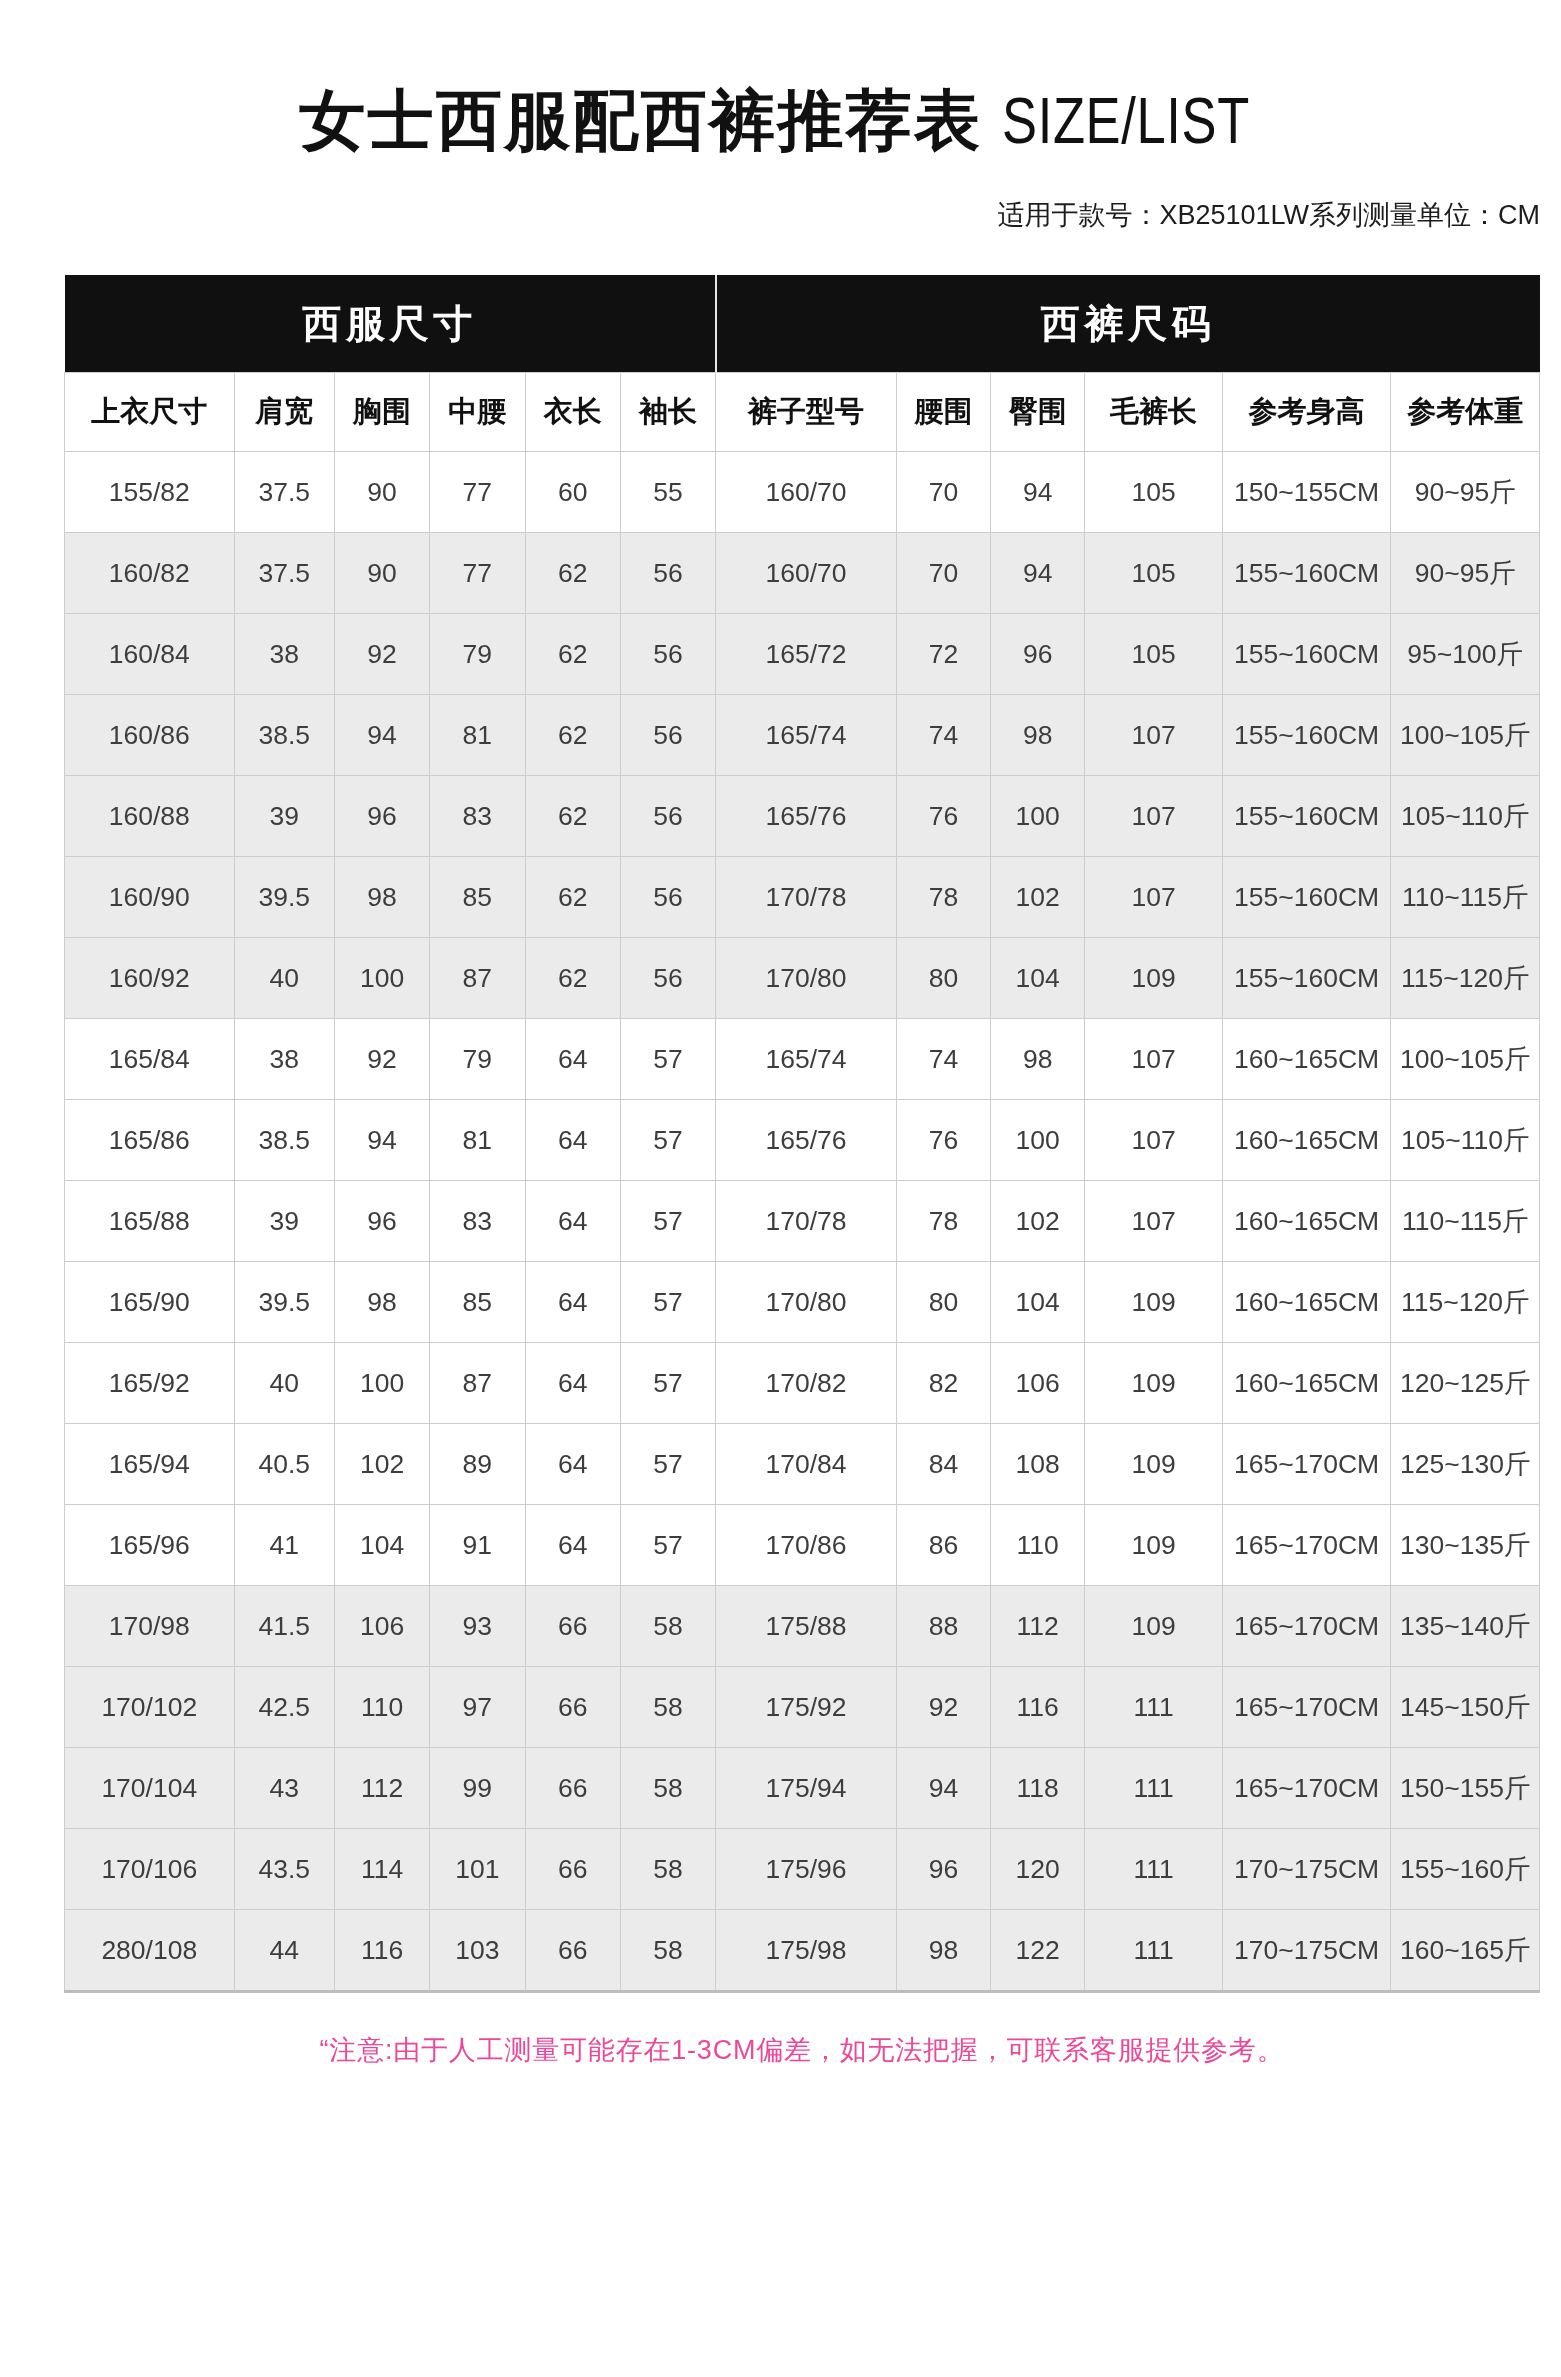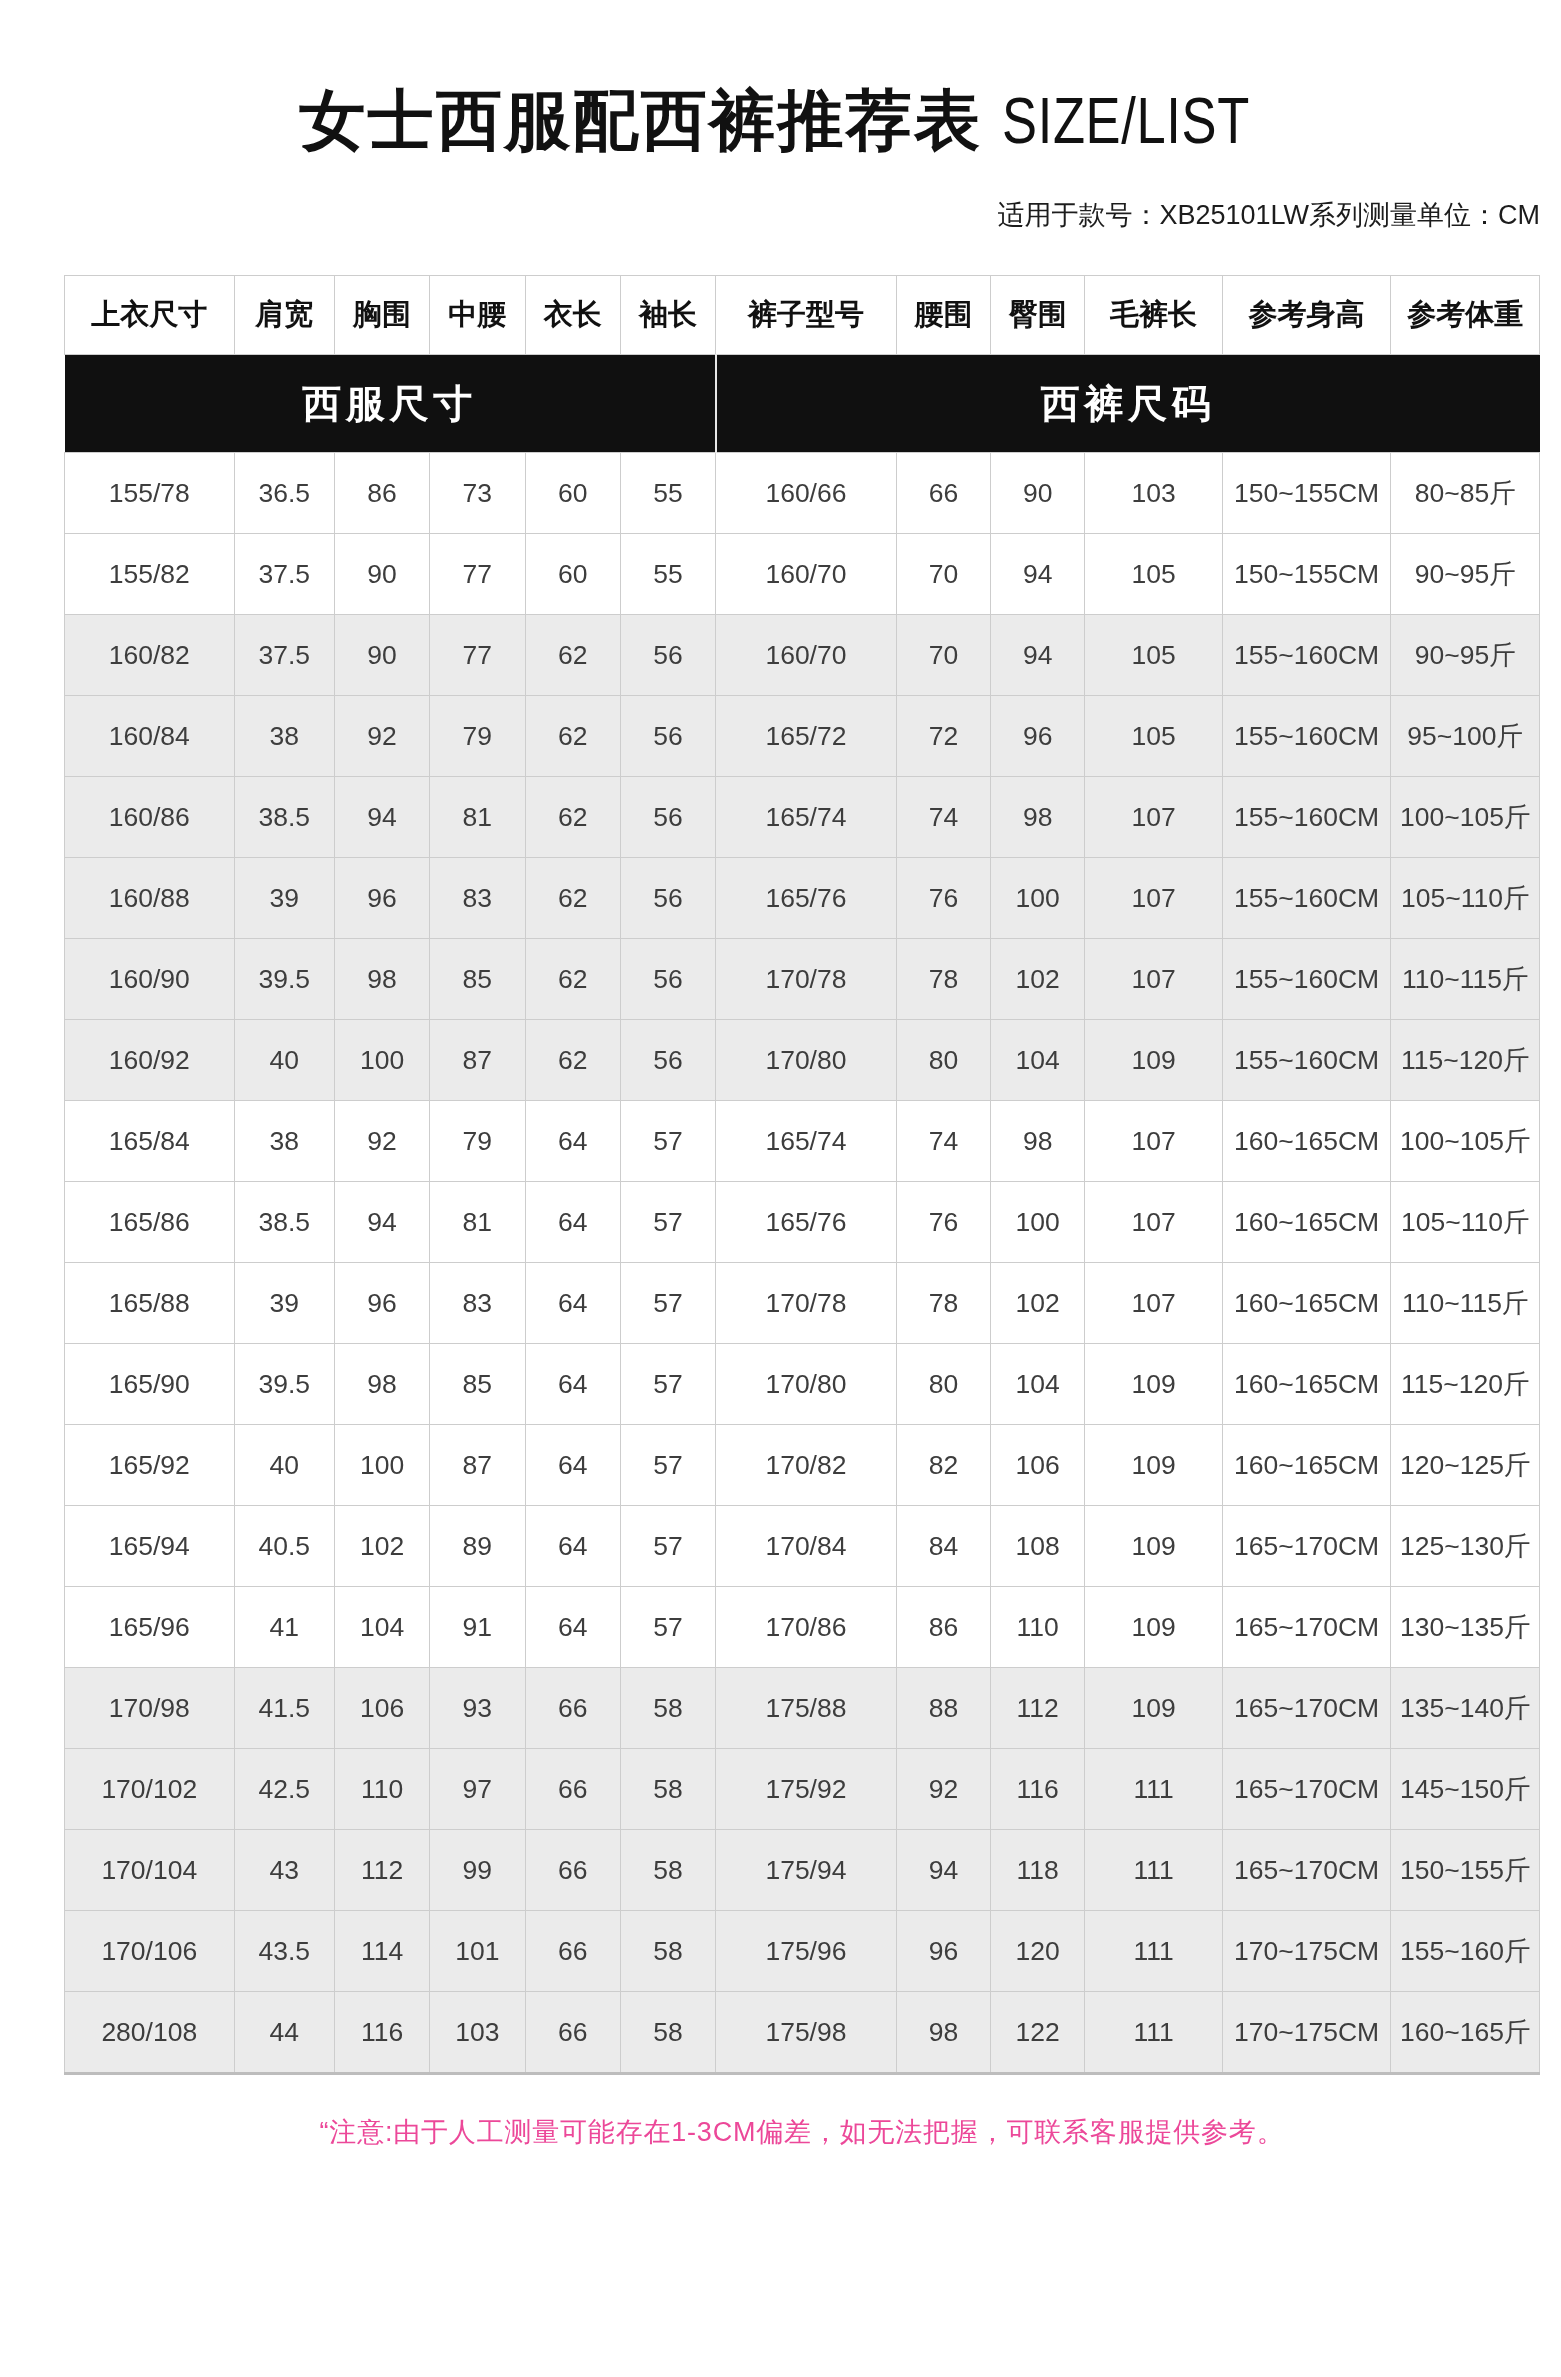--- a/index.html
+++ b/index.html
@@ -125,54 +125,40 @@
         <col style="width: 95px;">
         <col style="width: 95px;">
         <col style="width: 180px;">
         <col style="width: 94px;">
         <col style="width: 94px;">
         <col style="width: 137px;">
         <col style="width: 168px;">
         <col style="width: 148px;">
       </colgroup>
     <thead>
+      <tr id="group-row">
+          <th colspan="6" class="group-th">西服尺寸</th>
+          <th colspan="6" class="group-th right">西裤尺码</th>
+        </tr>
       <tr id="col-row">
           <th class="col-th">上衣尺寸</th>
           <th class="col-th">肩宽</th>
           <th class="col-th">胸围</th>
           <th class="col-th">中腰</th>
           <th class="col-th">衣长</th>
           <th class="col-th">袖长</th>
           <th class="col-th">裤子型号</th>
           <th class="col-th">腰围</th>
           <th class="col-th">臀围</th>
           <th class="col-th">毛裤长</th>
           <th class="col-th">参考身高</th>
           <th class="col-th">参考体重</th>
         </tr>
-      <tr id="group-row">
-          <th colspan="6" class="group-th">西服尺寸</th>
-          <th colspan="6" class="group-th right">西裤尺码</th>
-        </tr>
     </thead>
     <tbody id="tbody">
-        <tr>
-          <td>155/78</td>
-          <td>36.5</td>
-          <td>86</td>
-          <td>73</td>
-          <td>60</td>
-          <td>55</td>
-          <td>160/66</td>
-          <td>66</td>
-          <td>90</td>
-          <td>103</td>
-          <td>150~155CM</td>
-          <td>80~85斤</td>
-        </tr>
         <tr>
           <td>155/82</td>
           <td>37.5</td>
           <td>90</td>
           <td>77</td>
           <td>60</td>
           <td>55</td>
           <td>160/70</td>
           <td>70</td>
           <td>94</td>

